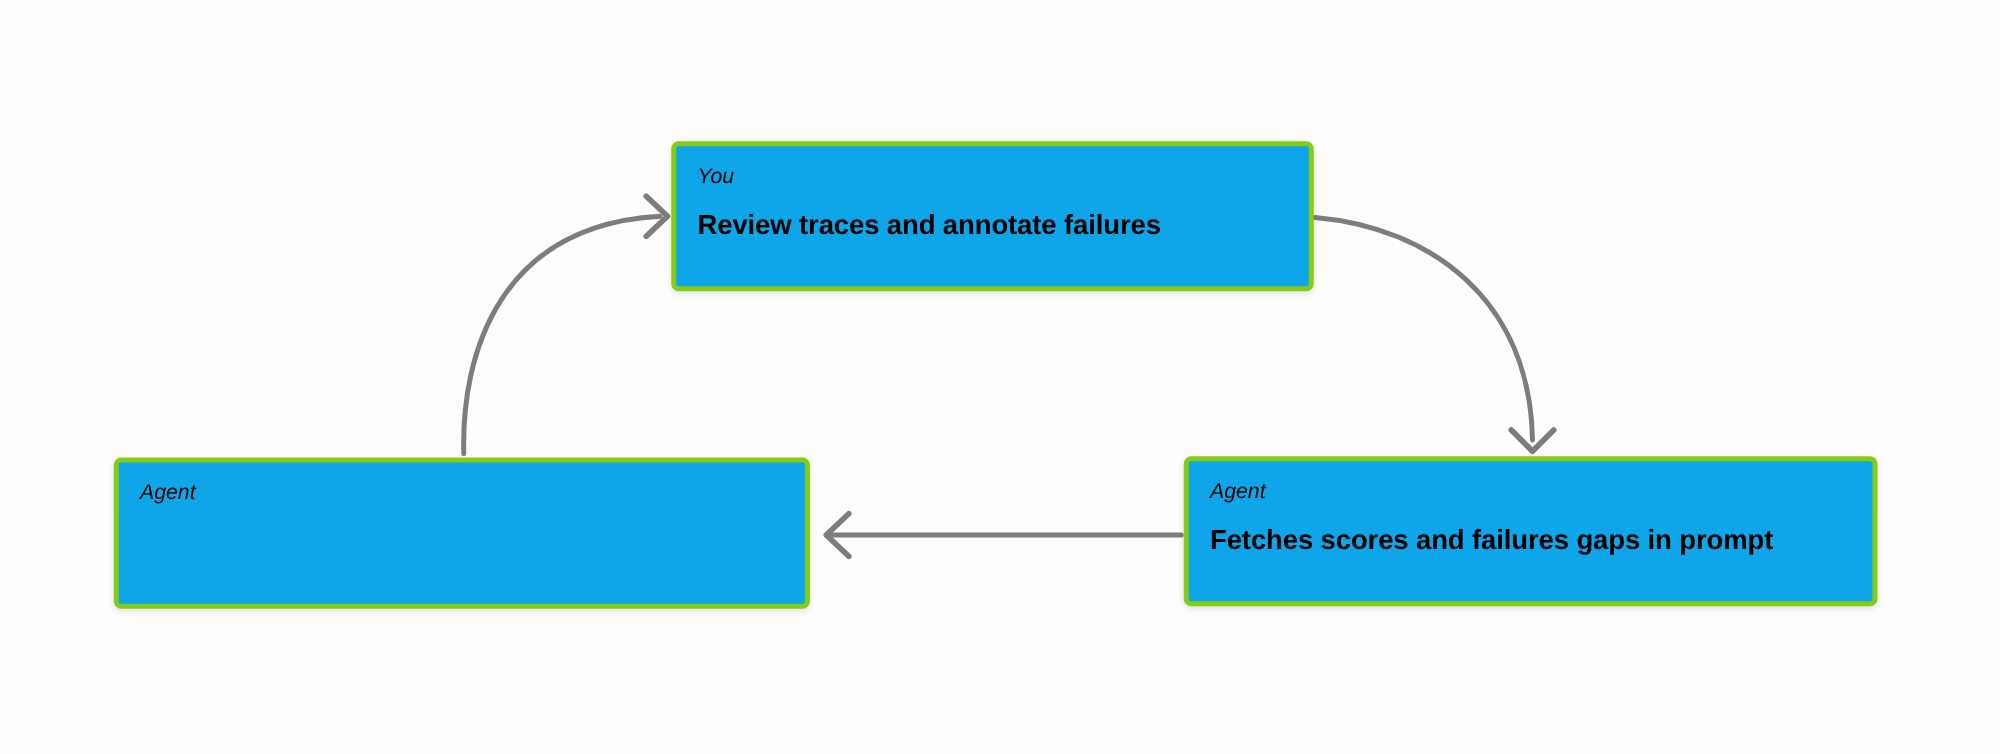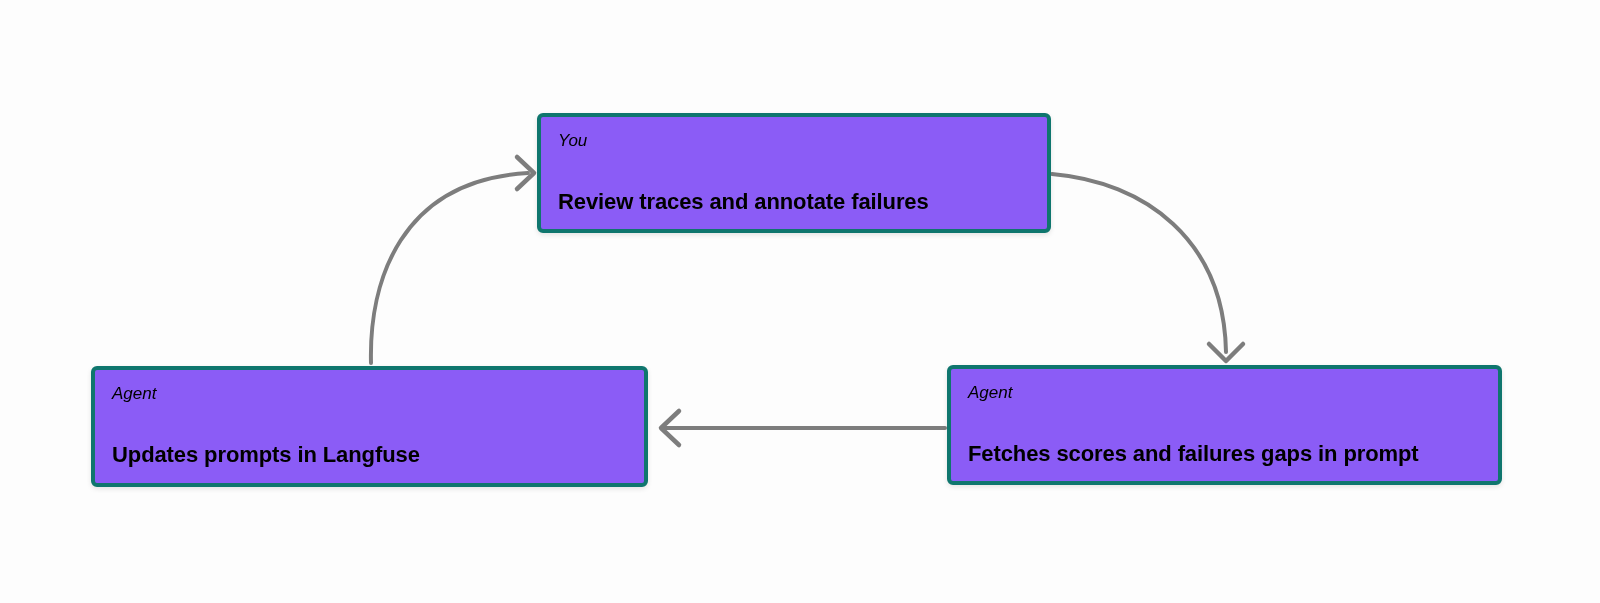--- a/index.html
+++ b/index.html
@@ -31,37 +31,37 @@
   }
   .edge-head {
     fill: none;
     stroke-width: 4.5;
     stroke-linecap: round;
     stroke-linejoin: round;
   }
   .node {
     position: absolute;
     box-sizing: border-box;
-    background: #8b5cf6;
-    border: 4px solid #0f766e;
+    background: #0ea5e9;
+    border: 4px solid #84cc16;
     border-radius: 6px;
     padding: 14px 14px 0 17px;
     box-shadow: 0 2px 5px rgba(0,0,0,0.10);
   }
   .node .role {
     font-style: italic;
     font-size: 17px;
     line-height: 20px;
     color: #000000;
   }
   .node .title {
     font-weight: bold;
     font-size: 22px;
     line-height: 26px;
-    margin-top: 38px;
+    margin-top: 16px;
     color: #000000;
     letter-spacing: -0.1px;
     white-space: nowrap;
   }
   
   #node-review  { left: 537px; top: 113px; width: 514px; height: 120px; }
   #node-fetch   { left: 947px; top: 365px; width: 555px; height: 120px; }
   #node-update  { left: 91px;  top: 366px; width: 557px; height: 121px; }
 </style>
 </head>
@@ -92,16 +92,15 @@
     <div class="title">Review traces and annotate failures</div>
   </div>
 
   <div class="node" id="node-fetch">
     <div class="role">Agent</div>
     <div class="title">Fetches scores and failures gaps in prompt</div>
   </div>
 
   <div class="node" id="node-update">
     <div class="role">Agent</div>
-    <div class="title">Updates prompts in Langfuse</div>
   </div>
 
 </div>
 
 </body></html>

